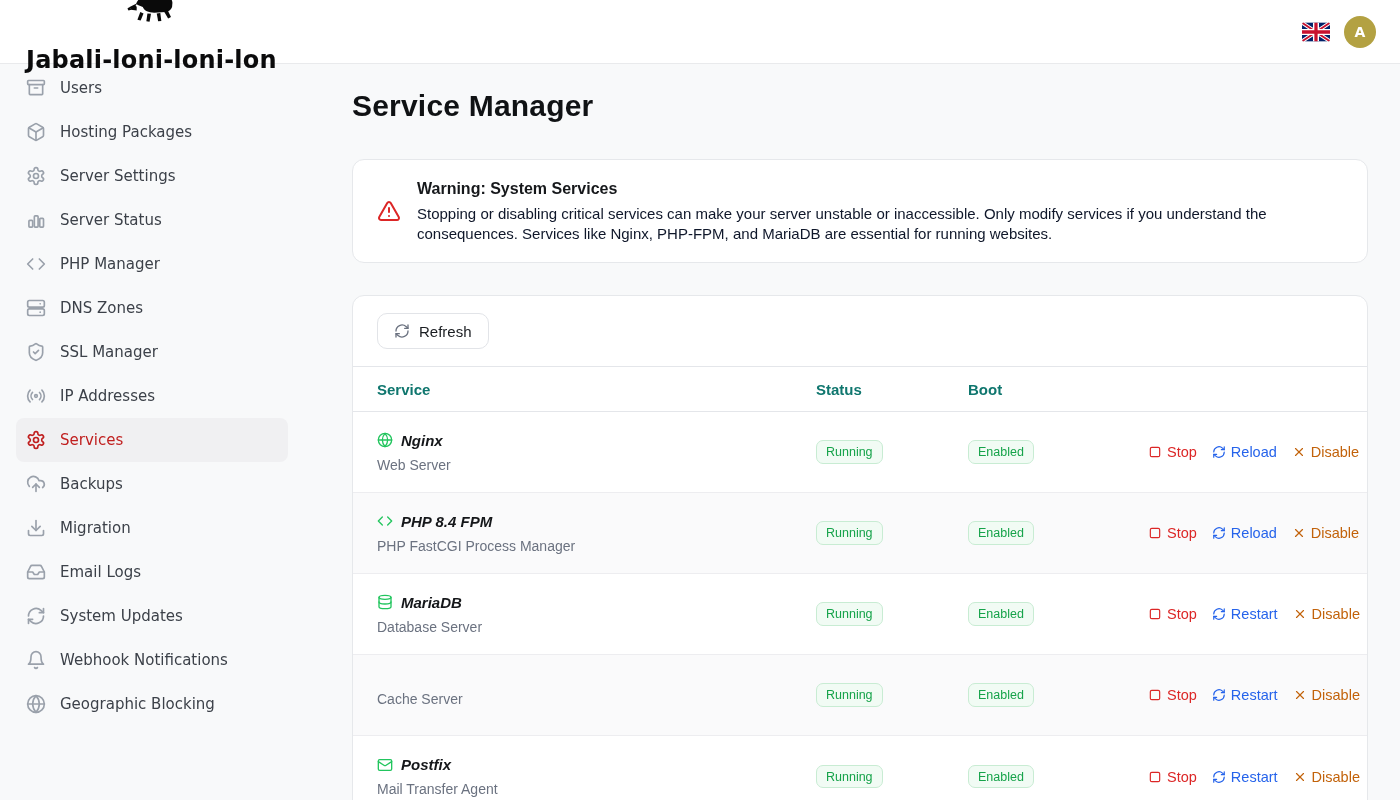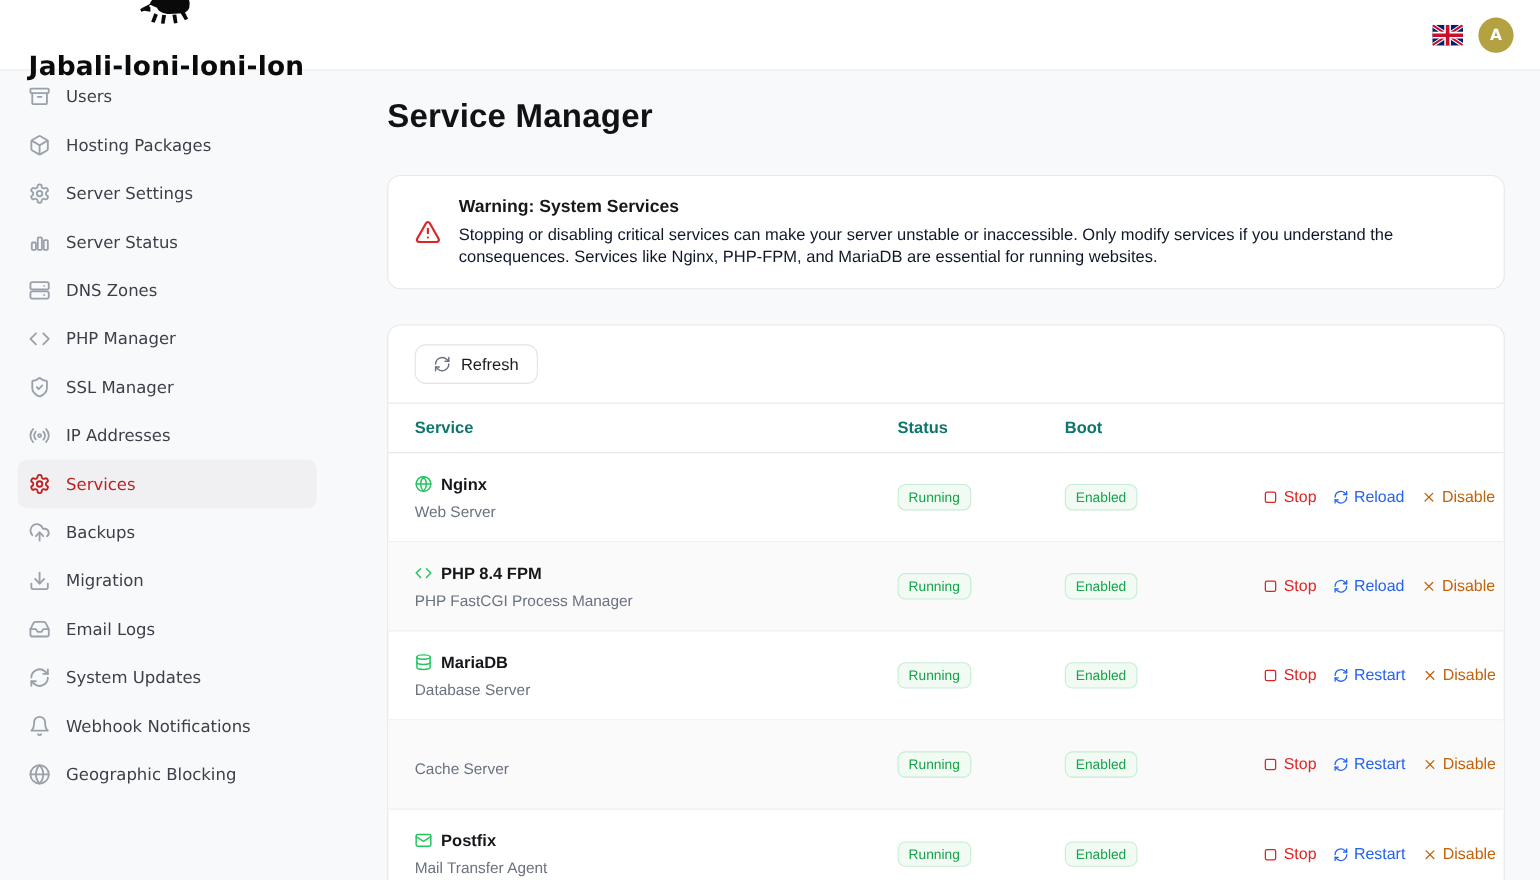--- a/index.html
+++ b/index.html
@@ -79,21 +79,21 @@
   }
   .thead {
     border-top: 1px solid #e4e6ea; border-bottom: 1px solid #e4e6ea;
     height: 46px; font-size: 15px; font-weight: 700; color: #0f766e;
   }
   .thead .cell:first-child, .trow .service-cell { padding-left: 24px; }
   .trow { height: 81px; border-bottom: 1px solid #ededf0; }
   .trow.alt { background: #fafafb; }
   .trow:last-child { border-bottom: none; }
 
-  .svc-line1 { display: flex; gap: 8px; }
+  .svc-line1 { display: flex; align-items: center; gap: 8px; font-style: italic; }
   .svc-icon { width: 16px; height: 16px; flex: 0 0 16px; }
   .svc-name { font-size: 15px; font-weight: 700; color: #15171a; }
   .svc-desc { font-size: 14px; color: #6b7280; margin-top: 8px; }
 
   .badge {
     display: inline-block; font-size: 12.5px; line-height: 1;
     padding: 5px 9px 4px; border-radius: 7px;
   }
 
   .actions-cell { display: flex; justify-content: flex-end; align-items: center; gap: 15px; padding-right: 24px; }
@@ -177,36 +177,36 @@
             <rect x="3.5" y="12.5" width="4.5" height="8" rx="1"></rect>
             <rect x="10" y="7" width="4.5" height="13.5" rx="1"></rect>
             <rect x="16.5" y="10" width="4.5" height="10.5" rx="1"></rect>
           </svg>
         </span>
         <span class="nav-label">Server Status</span>
       </div>
       <div class="nav-item">
         <span class="icon nav-icon">
           <svg viewBox="0 0 24 24" fill="none" stroke="currentColor" stroke-width="2" stroke-linecap="round" stroke-linejoin="round">
+            <polyline points="16 18 22 12 16 6"></polyline>
+            <polyline points="8 6 2 12 8 18"></polyline>
+          </svg>
+        </span>
+        <span class="nav-label">PHP Manager</span>
+      </div>
+      <div class="nav-item">
+        <span class="icon nav-icon">
+          <svg viewBox="0 0 24 24" fill="none" stroke="currentColor" stroke-width="2" stroke-linecap="round" stroke-linejoin="round">
             <rect x="2" y="3" width="20" height="8" rx="2"></rect>
             <rect x="2" y="13" width="20" height="8" rx="2"></rect>
             <line x1="17" y1="7" x2="17.01" y2="7"></line>
             <line x1="17" y1="17" x2="17.01" y2="17"></line>
           </svg>
         </span>
         <span class="nav-label">DNS Zones</span>
-      </div>
-      <div class="nav-item">
-        <span class="icon nav-icon">
-          <svg viewBox="0 0 24 24" fill="none" stroke="currentColor" stroke-width="2" stroke-linecap="round" stroke-linejoin="round">
-            <polyline points="16 18 22 12 16 6"></polyline>
-            <polyline points="8 6 2 12 8 18"></polyline>
-          </svg>
-        </span>
-        <span class="nav-label">PHP Manager</span>
       </div>
       <div class="nav-item">
         <span class="icon nav-icon">
           <svg viewBox="0 0 24 24" fill="none" stroke="currentColor" stroke-width="2" stroke-linecap="round" stroke-linejoin="round">
             <path d="M20 13c0 5-3.5 7.5-7.66 8.95a1 1 0 0 1-.67-.01C7.5 20.5 4 18 4 13V6a1 1 0 0 1 1-1c2 0 4.5-1.2 6.24-2.72a1.17 1.17 0 0 1 1.52 0C14.51 3.81 17 5 19 5a1 1 0 0 1 1 1z"></path>
             <path d="m9 12 2 2 4-4"></path>
           </svg>
         </span>
         <span class="nav-label">SSL Manager</span>
       </div>

